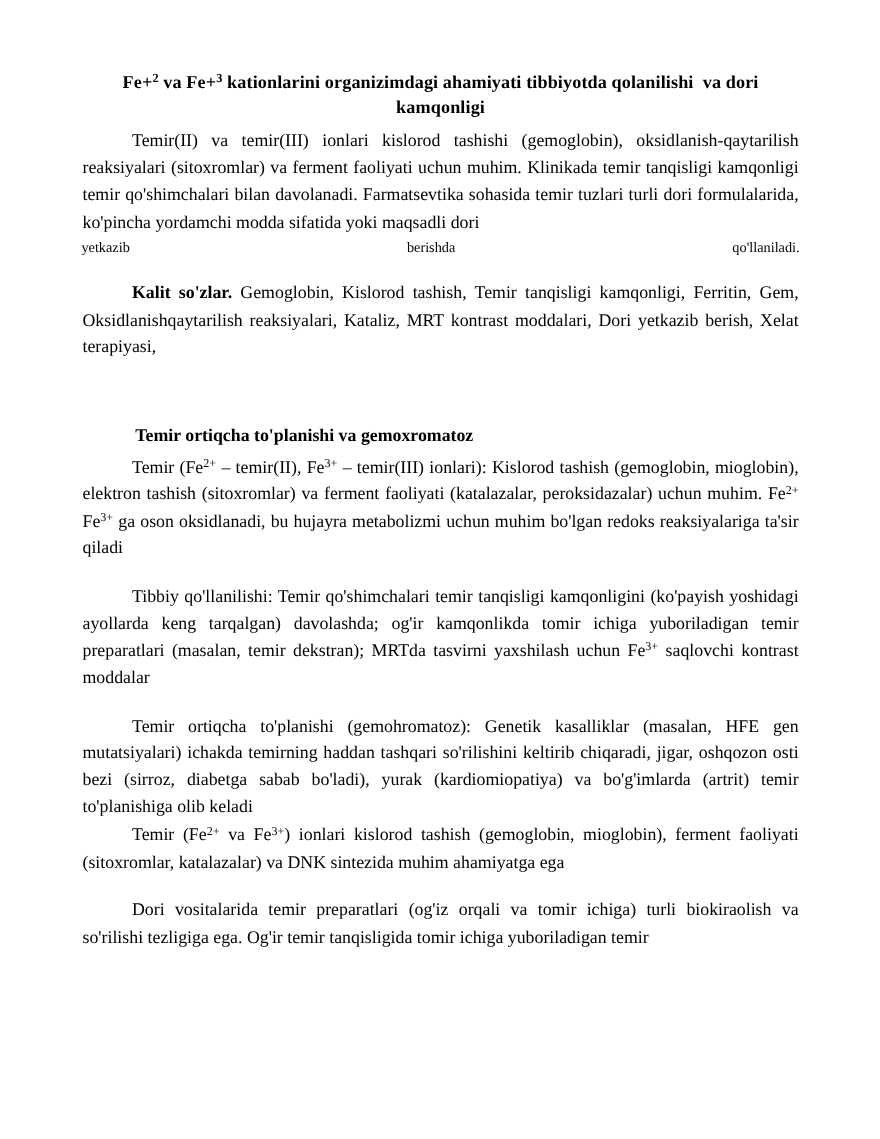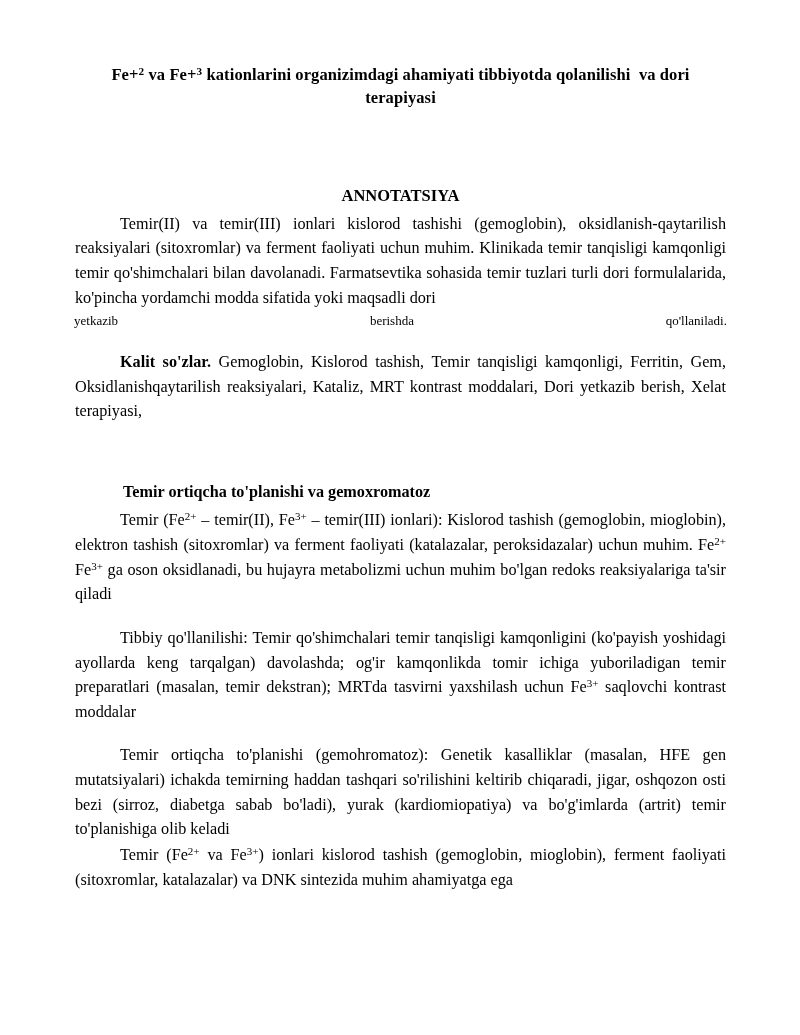--- a/index.html
+++ b/index.html
@@ -95,24 +95,23 @@
   }
 </style>
 </head>
 <body>
 
 <div class="page">
   <div class="content">
 
     <h1 class="doc-title">
       <span>Fe+<sup>2</sup> va Fe+<sup>3</sup> kationlarini organizimdagi ahamiyati tibbiyotda qolanilishi&nbsp; va dori</span>
-      <span>terapiyasi</span>
+      <span>kamqonligi</span>
     </h1>
 
-    <h2 class="section-center-heading">ANNOTATSIYA</h2>
 
     <p class="body indent gap-sm">Temir(II) va temir(III) ionlari kislorod tashishi (gemoglobin), oksidlanish-qaytarilish reaksiyalari (sitoxromlar) va ferment faoliyati uchun muhim. Klinikada temir tanqisligi kamqonligi temir qo'shimchalari bilan davolanadi. Farmatsevtika sohasida temir tuzlari turli dori formulalarida, ko'pincha yordamchi modda sifatida yoki maqsadli dori</p>
 
     <div class="stretched-line">
       <span>yetkazib</span>
       <span>berishda</span>
       <span>qo'llaniladi.</span>
     </div>
 
     <p class="body indent gap-md"><span class="run-in-label">Kalit so'zlar.</span><span> Gemoglobin, Kislorod tashish, Temir tanqisligi kamqonligi, Ferritin, Gem, Oksidlanishqaytarilish reaksiyalari, Kataliz, MRT kontrast moddalari, Dori yetkazib berish, Xelat terapiyasi,</span></p>
@@ -121,15 +120,16 @@
 
     <p class="body indent"><span>Temir (Fe</span><sup>2+</sup><span> – temir(II), Fe</span><sup>3+</sup><span> – temir(III) ionlari): Kislorod tashish (gemoglobin, mioglobin), elektron tashish (sitoxromlar) va ferment faoliyati (katalazalar, peroksidazalar) uchun muhim. Fe</span><sup>2+</sup><span> Fe</span><sup>3+</sup><span> ga oson oksidlanadi, bu hujayra metabolizmi uchun muhim bo'lgan redoks reaksiyalariga ta'sir qiladi</span></p>
 
     <p class="body indent gap-md"><span>Tibbiy qo'llanilishi: Temir qo'shimchalari temir tanqisligi kamqonligini (ko'payish yoshidagi ayollarda keng tarqalgan) davolashda; og'ir kamqonlikda tomir ichiga yuboriladigan temir preparatlari (masalan, temir dekstran); MRTda tasvirni yaxshilash uchun Fe</span><sup>3+</sup><span> saqlovchi kontrast moddalar</span></p>
 
     <p class="body indent gap-md">Temir ortiqcha to'planishi (gemohromatoz): Genetik kasalliklar (masalan, HFE gen mutatsiyalari) ichakda temirning haddan tashqari so'rilishini keltirib chiqaradi, jigar, oshqozon osti bezi (sirroz, diabetga sabab bo'ladi), yurak (kardiomiopatiya) va bo'g'imlarda (artrit) temir to'planishiga olib keladi</p>
 
 
     <p class="body indent"><span>Temir (Fe</span><sup>2+</sup><span> va Fe</span><sup>3+</sup><span>) ionlari kislorod tashish (gemoglobin, mioglobin), ferment faoliyati (sitoxromlar, katalazalar) va DNK sintezida muhim ahamiyatga ega</span></p>
 
+    <p class="body indent gap-md">Dori vositalarida temir preparatlari (og'iz orqali va tomir ichiga) turli biokiraolish va so'rilishi tezligiga ega.  Og'ir temir tanqisligida tomir ichiga yuboriladigan temir</p>
 
   </div>
 </div>
 
 </body></html>

